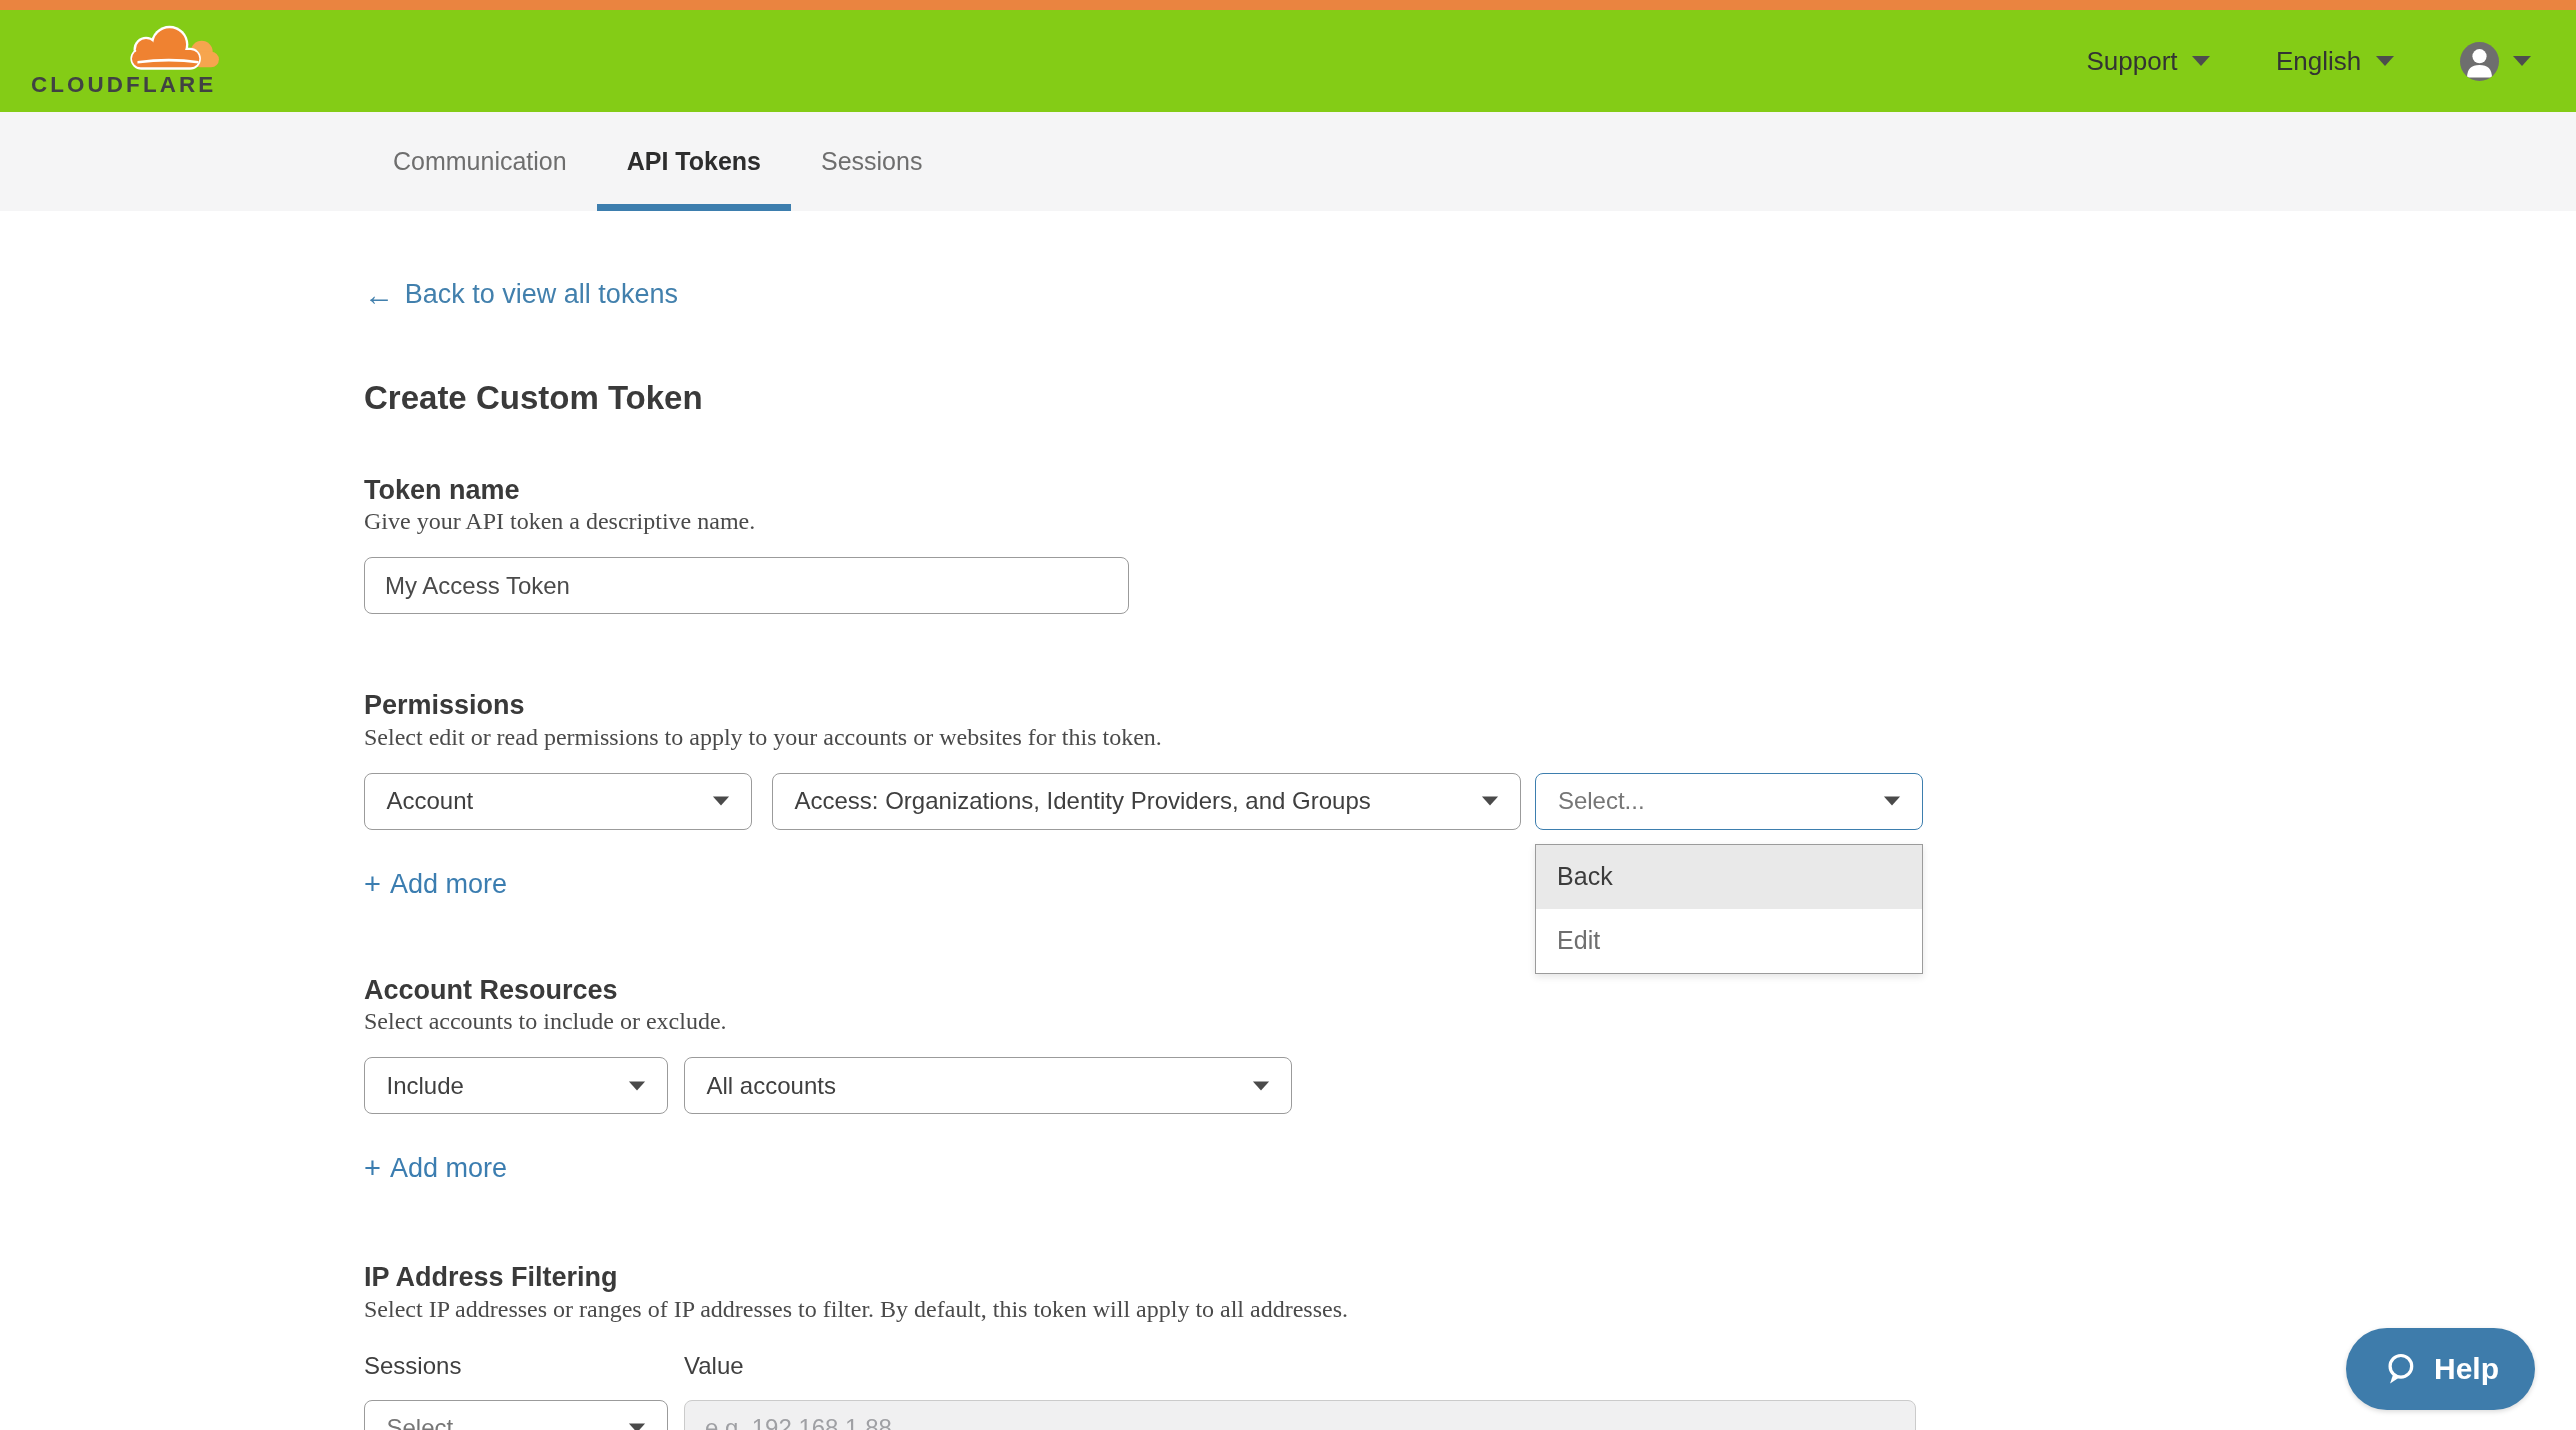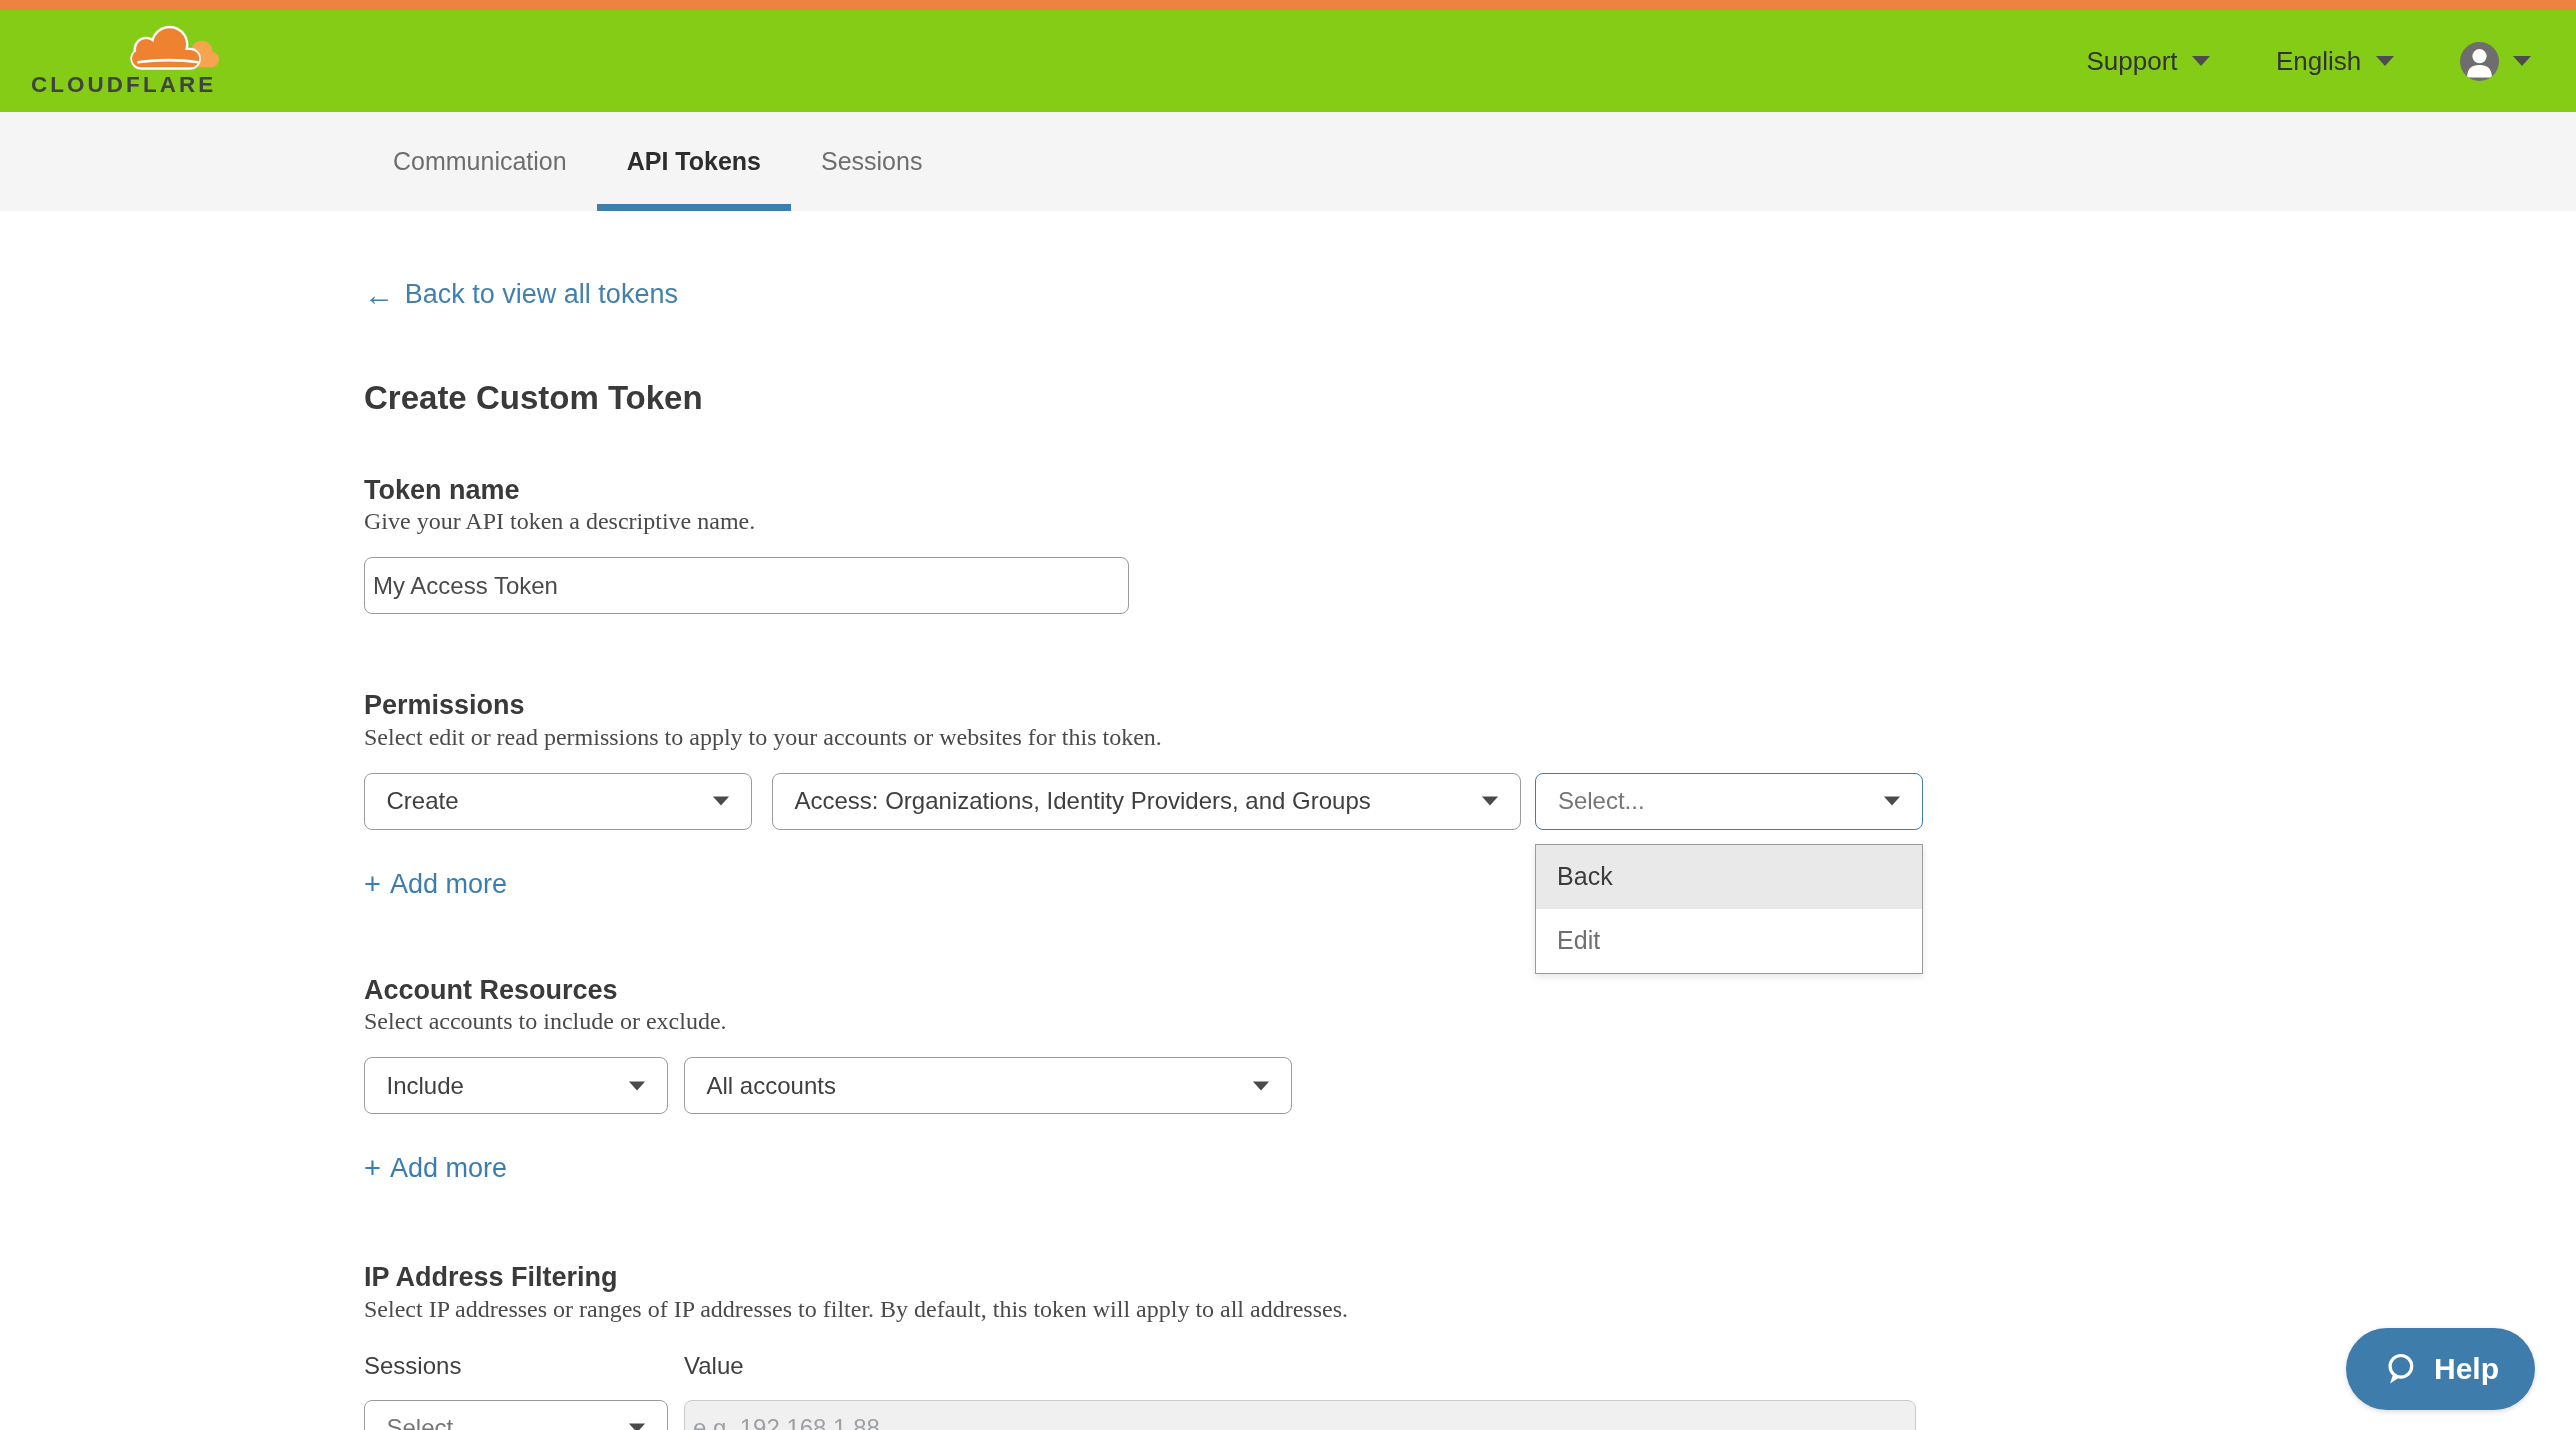--- a/index.html
+++ b/index.html
@@ -77,21 +77,21 @@
   .sect-permissions { margin-top: 75px; }
   .sect-resources   { margin-top: 74px; }
   .sect-ip          { margin-top: 77px; }
   .desc-gap { margin-top: 21.5px; }
   .row-gap  { margin-top: 20px; }
 
   input.text-input {
     width: 765px; height: 57px;
     border: 1.8px solid #9b9b9b; border-radius: 8px;
     font-family: "Liberation Sans", sans-serif;
-    font-size: 24px; color: #4a4a4a; padding: 0 8px; outline: none; background: #fff;
+    font-size: 24px; color: #4a4a4a; padding: 0 20px; outline: none; background: #fff;
   }
   input.text-input.disabled-input {
     width: 1232px; background: #f0f0f1; border-color: #cbcbcb; color: #9fa0a4;
   }
   input::placeholder { color: #9fa0a4; opacity: 1; }
 
   .sel-row { display: flex; align-items: flex-start; }
   .sel {
     height: 57px; background: #ffffff;
     border: 1.8px solid #9b9b9b; border-radius: 8px;
@@ -219,21 +219,21 @@
       <input class="text-input" type="text" value="My Access Token" style="">
     </div>
   </div>
 
   
   <div class="sect-permissions">
     <h2 class="section-heading">Permissions</h2>
     <p class="section-desc desc-gap">Select edit or read permissions to apply to your accounts or websites for this token.</p>
     <div class="sel-row row-gap">
       <div class="sel w-scope">
-        <span>Create</span>
+        <span>Account</span>
         <span class="tri"></span>
       </div>
       <div class="sel w-resource">
         <span>Access: Organizations, Identity Providers, and Groups</span>
         <span class="tri"></span>
       </div>
       <div class="sel w-level placeholder focused">
         <span>Select...</span>
         <span class="tri"></span>
         <div class="menu">

